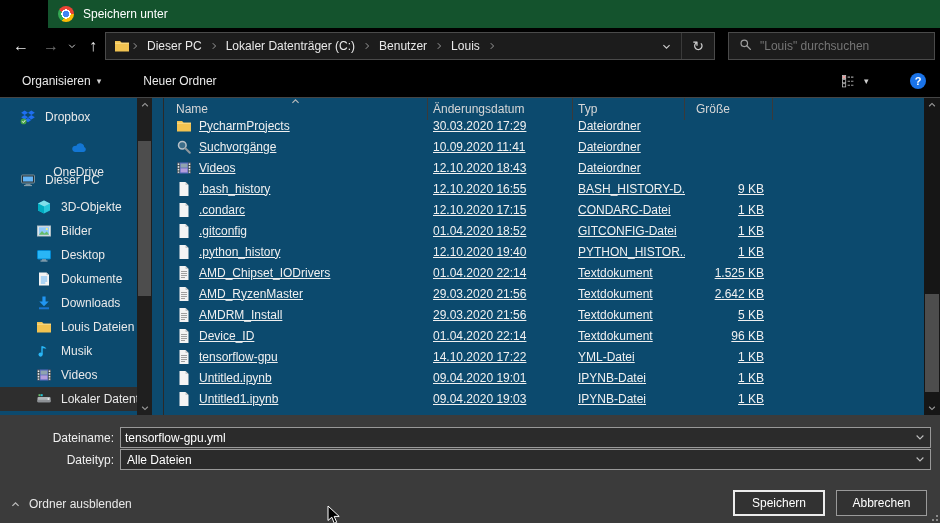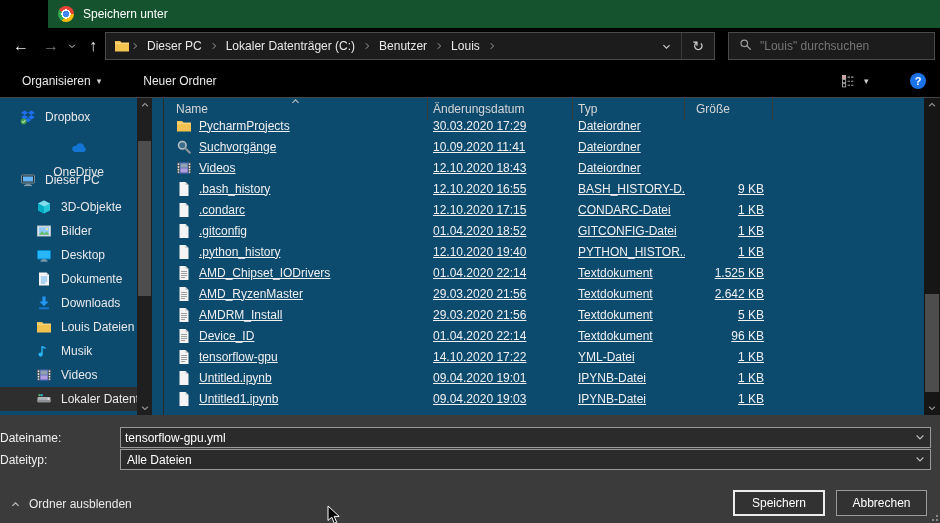--- a/index.html
+++ b/index.html
@@ -86,21 +86,21 @@
   .cell.name { padding-left:12px; gap:7px; }
   .cell.size { justify-content:flex-end; padding-right:9px; }
 
   
   .list-scroll { position:absolute; left:924px; top:0; width:16px; height:317px; background:#161616; }
   .list-thumb { position:absolute; left:1px; top:196px; width:14px; height:98px; background:#4d4d4d; }
 
   
   .bottom { left:0; top:415px; width:940px; height:108px; background:#3b3b3b; }
   .field-row { position:absolute; left:0; width:940px; height:21px; display:flex; align-items:center; }
-  .field-label { width:120px; padding-right:6px; color:#f0f0f0; }
+  .field-label { width:120px; text-align:right; padding-right:6px; color:#f0f0f0; }
   .combo { position:relative; width:811px; height:21px; background:#2b2b2b; border:1px solid #999; display:flex; align-items:center; }
   .combo .val { padding-left:6px; color:#fff; }
   .combo input { background:transparent; border:none; outline:none; color:#fff; font-size:12px; width:760px; padding-left:4px; font-family:"Liberation Sans", sans-serif; }
   .combo-chevron { position:absolute; right:4px; top:3px; color:#bdbdbd; }
   .combo-chevron svg { width:12px; height:12px; }
 
   .hide-folders { position:absolute; left:10px; top:497px; display:flex; align-items:center; gap:8px; color:#e9e9e9; }
   .hide-folders .chev { color:#bdbdbd; display:flex; }
   .hide-folders .chev svg { width:11px; height:11px; }
 

